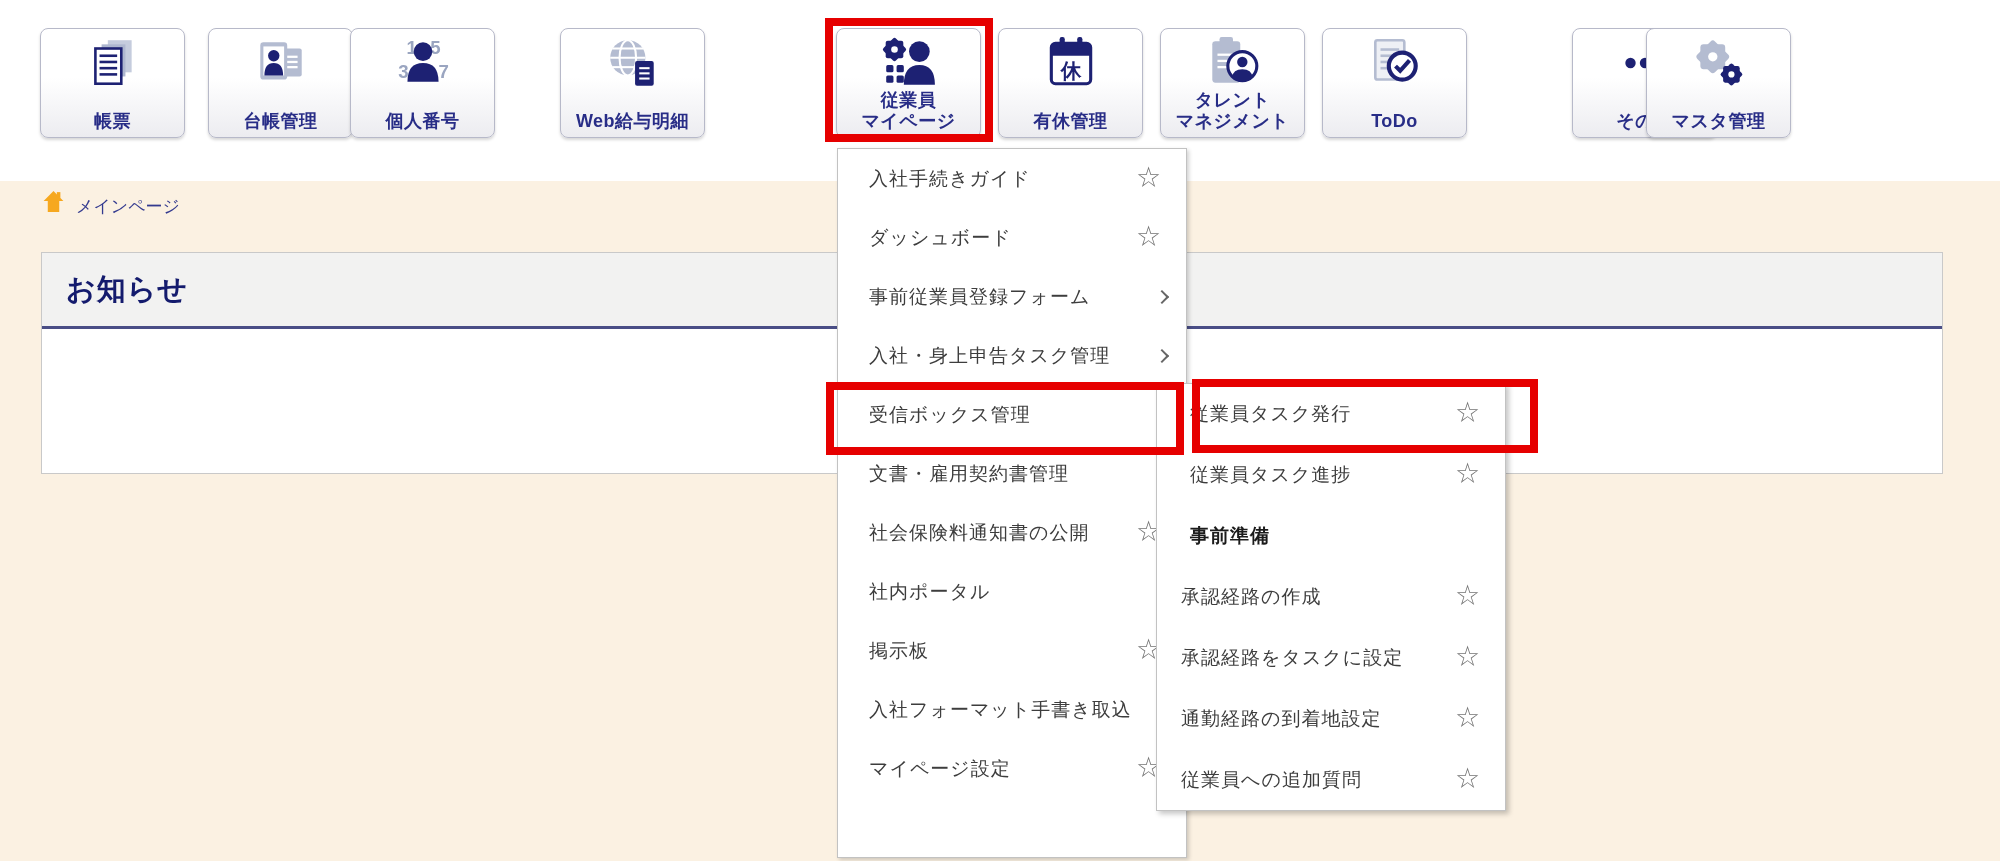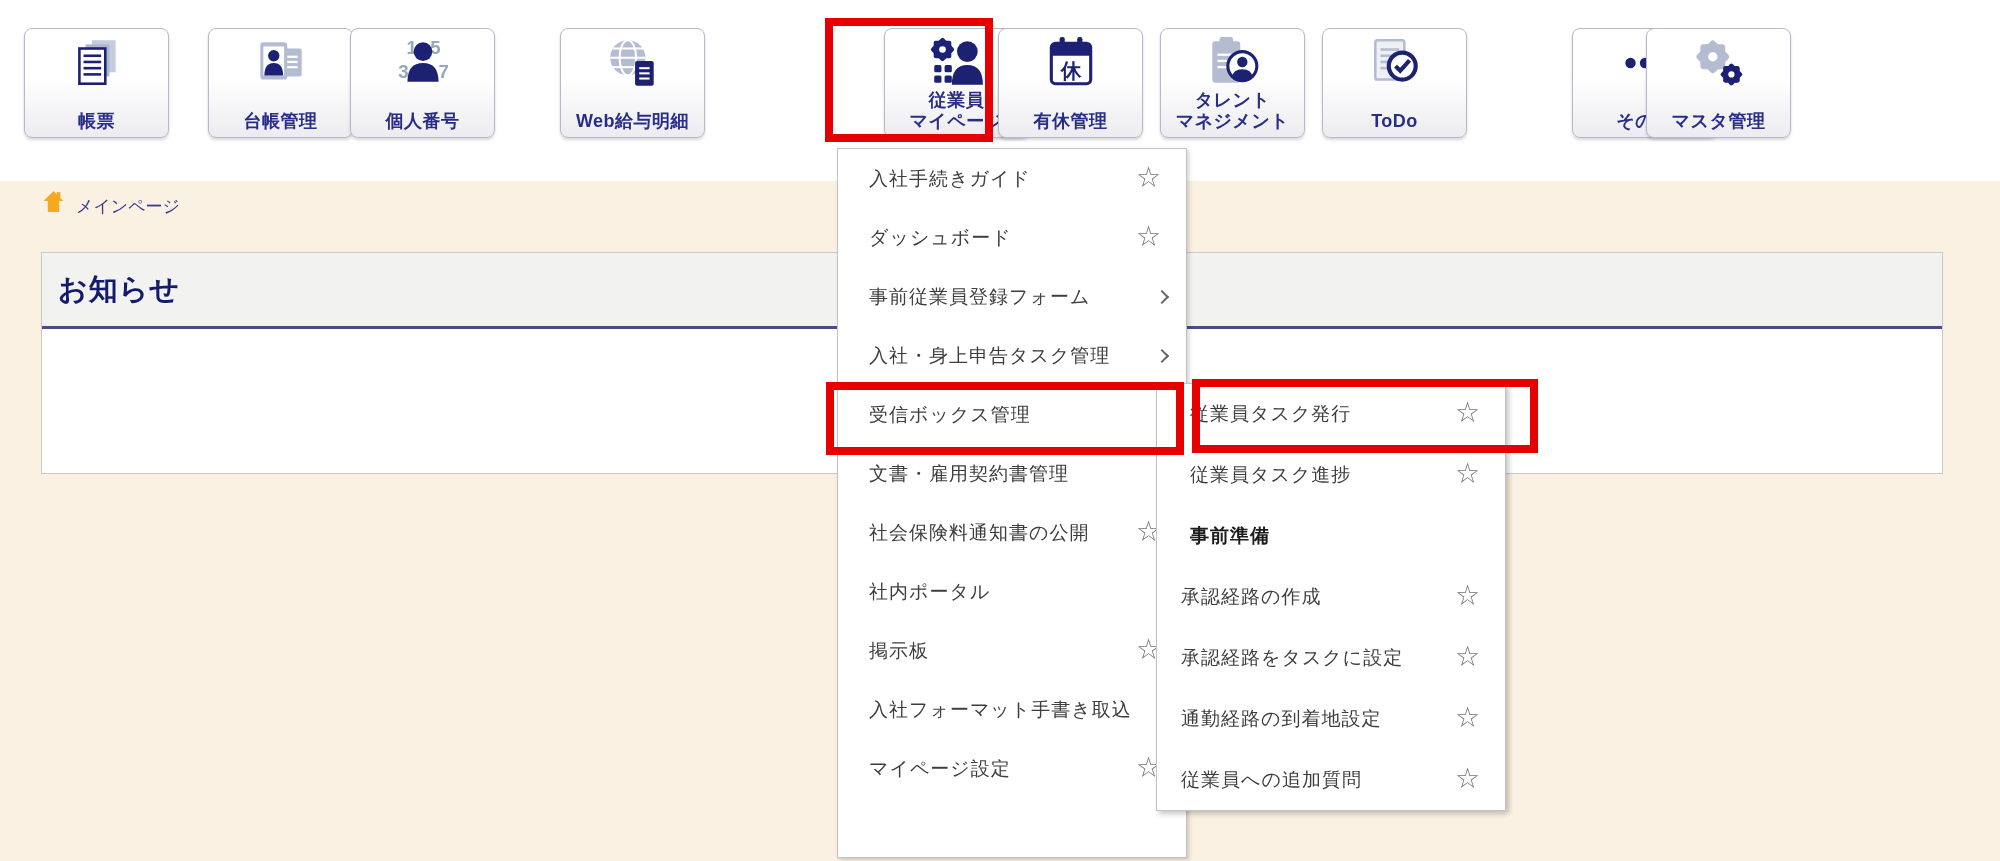--- a/index.html
+++ b/index.html
@@ -17,21 +17,21 @@
   .tb-label{position:absolute;bottom:5px;left:0;right:0;text-align:center;color:#282d87;
             font-weight:bold;font-size:18px;line-height:21px;letter-spacing:.5px}
   .tb-label span{display:block}
 
   
   .breadcrumb{position:absolute;left:41px;top:189px;display:flex;align-items:flex-end;gap:10px;z-index:2}
   .crumb-label{color:#333a8f;font-size:17px;cursor:pointer}
 
   
   .panel{position:absolute;left:41px;top:252px;width:1902px;height:222px;background:#fff;border:1px solid #c9c9c9}
-  .panel-header{height:76px;background:#f2f2f1;border-bottom:3px solid #4a4e86;display:flex;align-items:center;padding-left:16px}
+  .panel-header{height:76px;background:#f2f2f1;border-bottom:3px solid #4a4e86;display:flex;align-items:center;padding-left:24px}
   .panel-title{font-size:29px;font-weight:bold;color:#141b6d;letter-spacing:1px}
   .panel-body{height:143px;background:#fff}
 
   
   .menu{position:absolute;left:837px;top:148px;width:350px;height:710px;background:#fff;
         border:1px solid #c2c2c2;box-shadow:2px 2px 4px rgba(0,0,0,.18);
         display:grid;grid-template-rows:repeat(12,1fr);z-index:5}
   .menu-item{position:relative;display:flex;align-items:center;padding-left:31px;
              font-size:19px;color:#3d3d3d;letter-spacing:1px;cursor:pointer;background:#fff}
   .submenu{position:absolute;left:1156px;top:383px;width:350px;height:428px;background:#fff;
@@ -53,21 +53,21 @@
   .rb-menu{left:826px;top:382px;width:358px;height:73px}
   .rb-submenu{left:1192px;top:379px;width:346px;height:74px}
 </style>
 </head>
 <body>
 
 <div class="stage">
   <div class="cream-bg"></div>
 
   <div class="toolbar">
-      <div class="tb-btn" style="left: 24px;">
+      <div class="tb-btn" style="left: 40px;">
         <span class="tb-icon">
           <svg viewBox="0 0 56 56">
     <rect x="23" y="6" width="23" height="31" fill="#c5ccdd"></rect>
     <rect x="17" y="10" width="23" height="31" fill="#aeb7cf"></rect>
     <rect x="11" y="14" width="25" height="34" fill="#fff" stroke="#1d2173" stroke-width="2.5"></rect>
     <g stroke="#1d2173" stroke-width="2.5">
       <line x1="15" y1="21" x2="32" y2="21"></line>
               <line x1="15" y1="27" x2="32" y2="27"></line>
       <line x1="15" y1="33" x2="32" y2="33"></line>
               <line x1="15" y1="39" x2="32" y2="39"></line>
@@ -129,21 +129,21 @@
       <line x1="34" y1="33" x2="44" y2="33"></line>
               <line x1="34" y1="38" x2="44" y2="38"></line>
               <line x1="34" y1="43" x2="44" y2="43"></line>
     </g>
   </svg>
         </span>
         <span class="tb-label">
           <span>Web給与明細</span>
         </span>
       </div>
-      <div class="tb-btn" style="left: 836px; margin-left: 48px;">
+      <div class="tb-btn" style="left: 836px;">
         <span class="tb-icon">
           <svg viewBox="0 0 56 56">
     <g fill="#1d2173">
       <g transform="translate(14,15)">
         <rect x="-8.5" y="-8.5" width="17" height="17" rx="2"></rect>
         <rect x="-8.5" y="-8.5" width="17" height="17" rx="2" transform="rotate(45)"></rect>
         <circle r="6.5"></circle>
       </g>
       <circle cx="14" cy="15" r="3.2" fill="#fff"></circle>
       <rect x="6" y="30" width="7" height="7" rx="1.5"></rect>

